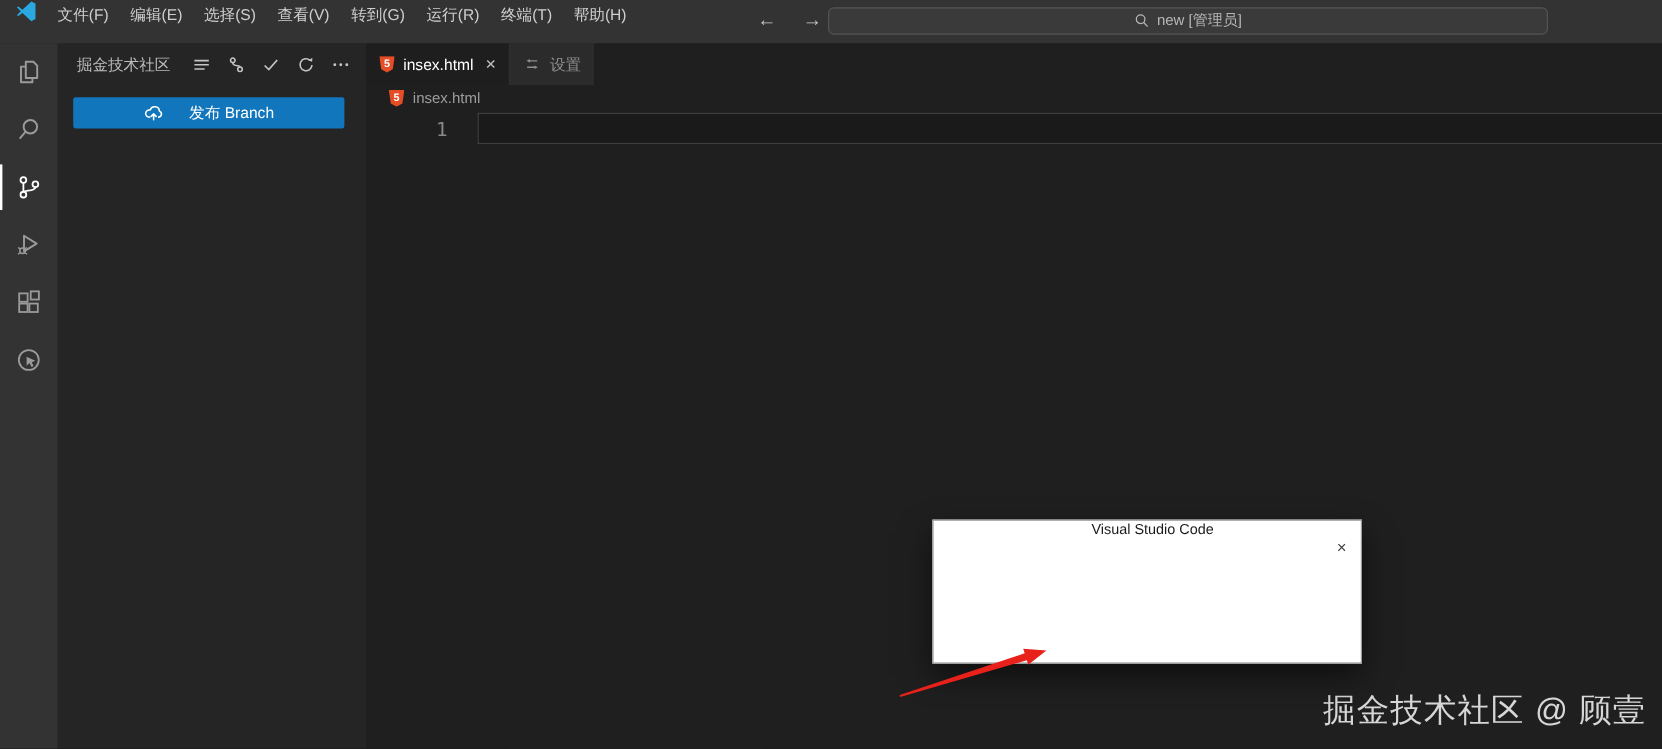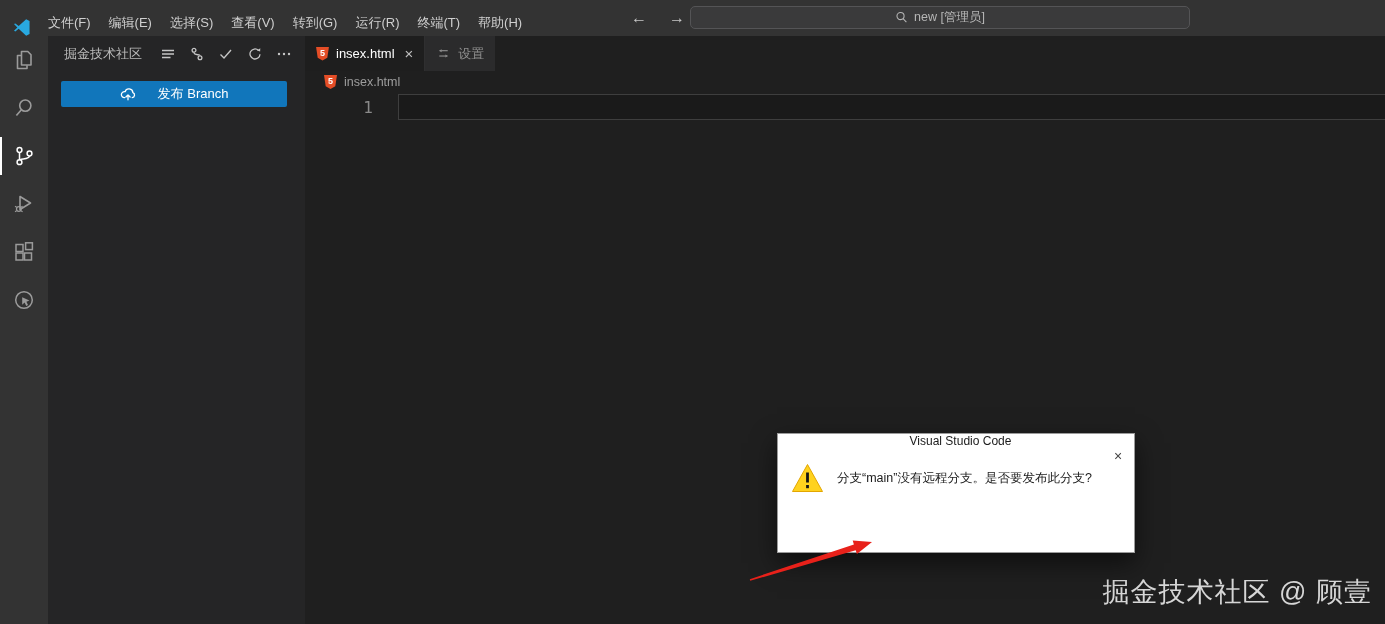--- a/index.html
+++ b/index.html
@@ -2,27 +2,27 @@
 <html><head>
 <meta charset="utf-8">
 <style>
   * { box-sizing: border-box; margin: 0; padding: 0; }
   html,body { background:#1f1f1f; }
   body { font-family:"Liberation Sans",sans-serif; }
   .app { position:relative; width:1385px; height:624px; overflow:hidden; background:#1f1f1f; }
 
   
   .titlebar { position:absolute; top:0; left:0; right:0; height:36px; background:#333333;
-              display:flex; align-items:flex-end; color:#cfcfcf; font-size:13px; z-index:5; }
+              display:flex; align-items:flex-start; color:#cfcfcf; font-size:13px; z-index:5; }
   .logo { margin:0 8px 0 13px; display:flex; align-items:center; }
   .menu-item { padding:0 9px; height:26px; line-height:26px; border-radius:4px; cursor:default; }
   .nav-arrows { position:absolute; left:628px; top:0; height:36px; display:flex; gap:16px;
                 align-items:center; font-size:16px; color:#c8c8c8; }
   .nav-arrow { width:22px; text-align:center; }
-  .search-box { position:absolute; left:690px; top:6px; width:500px; height:23px;
+  .search-box { position:absolute; left:690px; top:6px; width:600px; height:23px;
                 background:#3a3a3b; border:1px solid #545456; border-radius:5px;
                 display:flex; align-items:center; justify-content:center; gap:6px;
                 color:#b6b6b6; font-size:12.5px; }
 
   
   .activitybar { position:absolute; top:36px; left:0; width:48px; bottom:0; background:#333333; z-index:4; }
   .ab-item { height:48px; display:flex; align-items:center; justify-content:center; position:relative; cursor:pointer; }
   .ab-item.active::before { content:""; position:absolute; left:0; top:5px; bottom:5px; width:2px; background:#ffffff; }
 
   
@@ -225,28 +225,20 @@
       <span class="line-number">1</span>
       <div class="current-line"></div>
     </div>
   </div>
 
   <div class="dialog">
     <div class="dialog-titlebar">
       <span>Visual Studio Code</span>
       <span class="dialog-close">×</span>
     </div>
-    <div class="dialog-body">
-      <svg width="33" height="30" viewBox="0 0 33 30">
-        <polygon points="16.5,1.5 31.5,28.5 1.5,28.5" fill="#ffd21e" stroke="#e3a600" stroke-width="1" stroke-linejoin="round"></polygon>
-        <rect x="15.1" y="9.5" width="2.8" height="10" fill="#141414"></rect>
-        <rect x="15.1" y="22" width="2.8" height="3.2" fill="#141414"></rect>
-      </svg>
-      <span class="dialog-msg">分支“main”没有远程分支。是否要发布此分支?</span>
-    </div>
   </div>
 
   <svg class="red-arrow" width="200" height="70" viewBox="0 0 200 70">
     <polygon fill="#e8211a" points="172,12 152.7,10.6 153.9,14.4 49.8,49.2 50.2,50.8 155.7,20.2 156.9,24"></polygon>
   </svg>
 
   <div class="watermark">掘金技术社区 @ 顾壹</div>
 
 </div>
 

